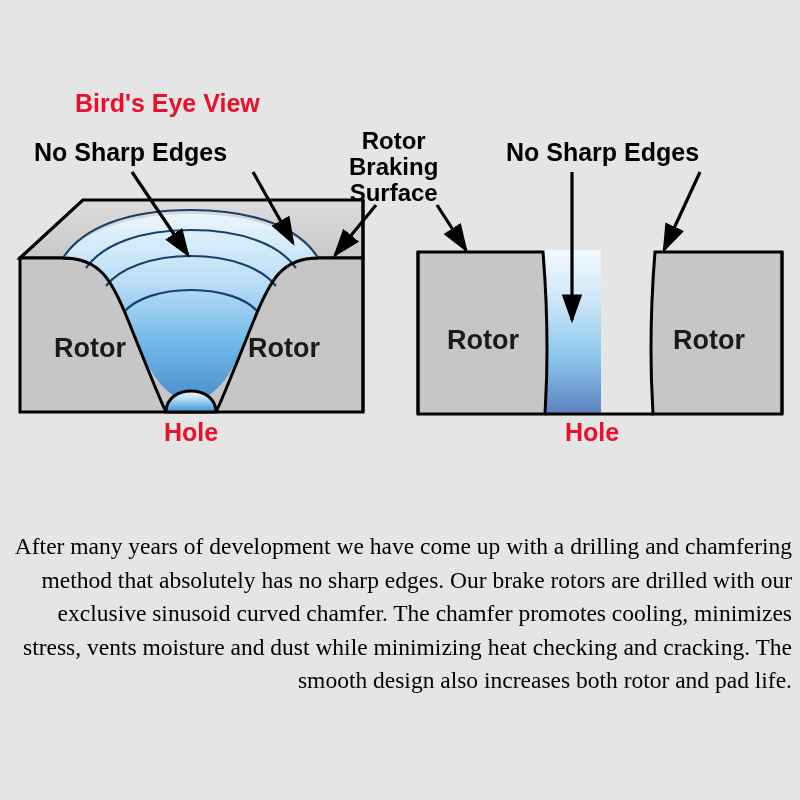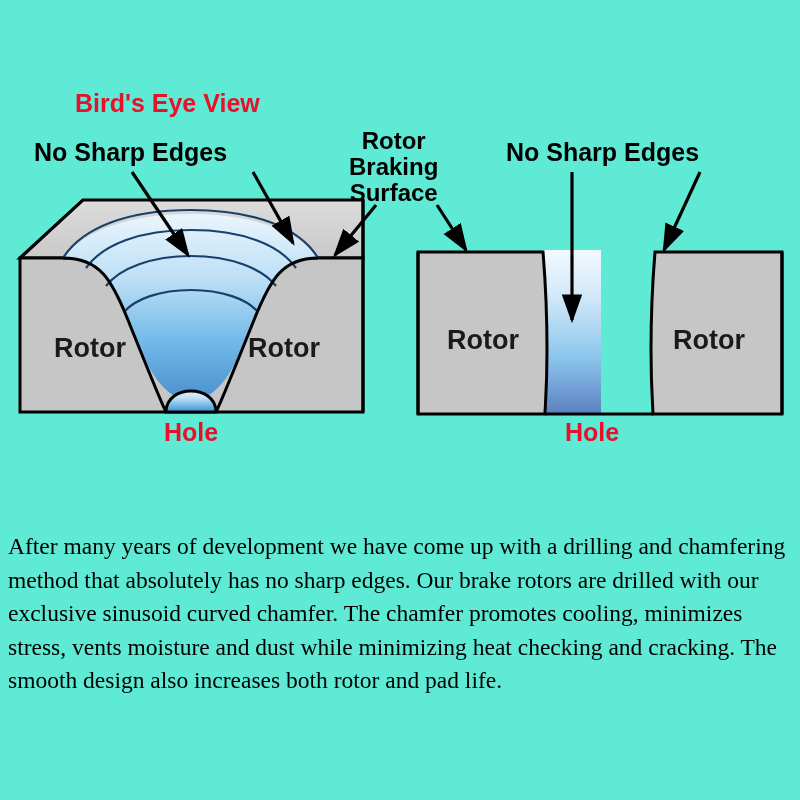--- a/index.html
+++ b/index.html
@@ -4,21 +4,21 @@
 <style>
   html, body {
     margin: 0;
     padding: 0;
     background: #ffffff;
   }
   #page {
     position: relative;
     width: 800px;
     height: 800px;
-    background: #5eead4;
+    background: #e5e5e5;
     overflow: hidden;
     font-family: "Liberation Sans", sans-serif;
   }
   .lbl {
     position: absolute;
     font-family: "Liberation Sans", sans-serif;
     font-weight: bold;
     line-height: 1.08;
     white-space: pre;
   }
@@ -82,21 +82,21 @@
 
   #caption {
     position: absolute;
     left: 8px;
     top: 530px;
     width: 784px;
     font-family: "Liberation Serif", serif;
     font-size: 23.5px;
     line-height: 1.43;
     color: #000000;
-    text-align: left;
+    text-align: right;
   }
   svg.art {
     position: absolute;
     left: 0;
     top: 0;
     width: 800px;
     height: 800px;
     pointer-events: none;
   }
 </style>

